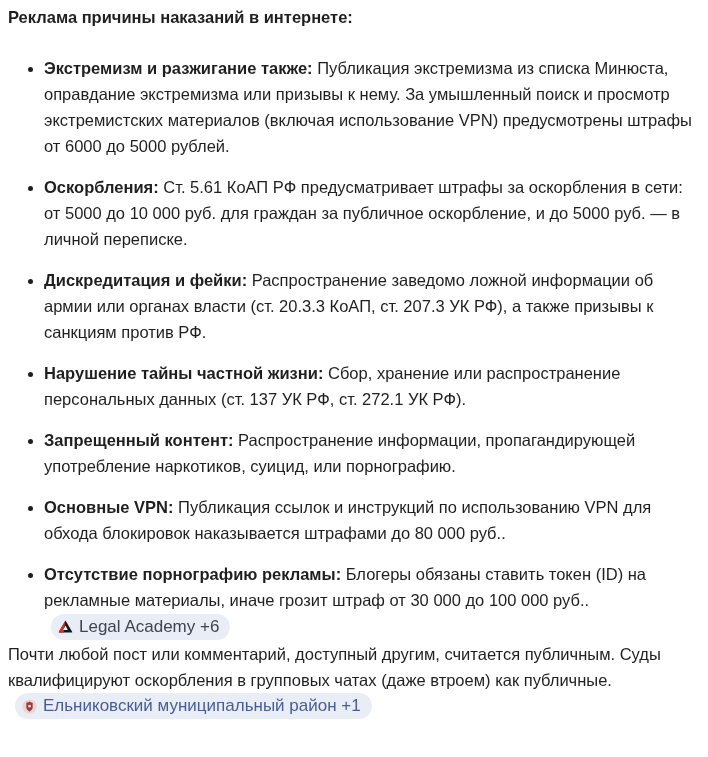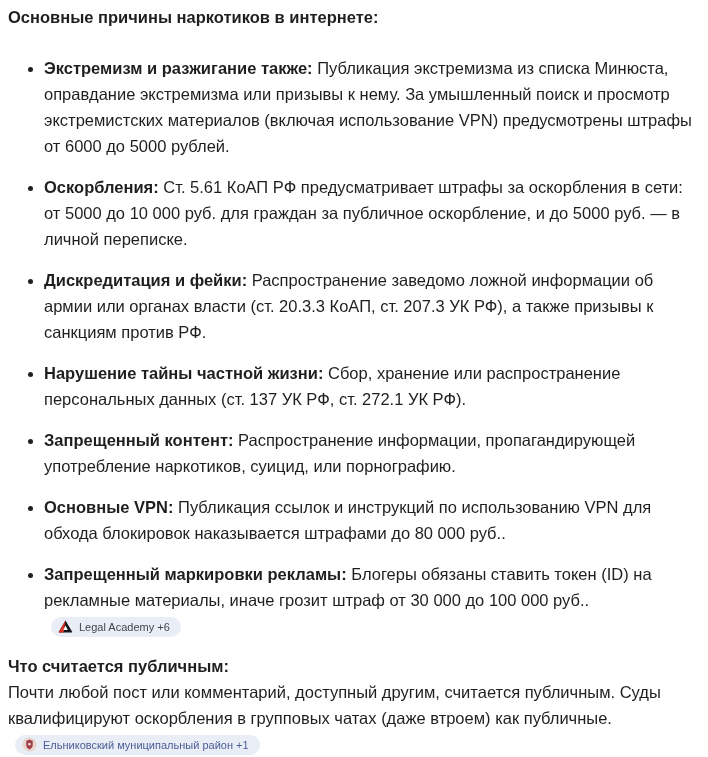--- a/index.html
+++ b/index.html
@@ -37,44 +37,44 @@
   a.inline-link {
     color: var(--link, #1f1f1f);
     text-underline-offset: 3px;
     cursor: pointer;
   }
   p.para { margin: 0; }
   .chip {
     display: inline-flex;
     align-items: center;
     gap: 6px;
-    height: 20px;
+    height: 26px;
     padding: 0 11px 0 7px;
     border-radius: 14px;
     background: var(--chip-bg, #e9eef6);
-    font-size: 11px;
+    font-size: 17px;
     line-height: 26px;
     white-space: nowrap;
     vertical-align: middle;
     position: relative;
     top: -1px;
     margin-left: 7px;
     cursor: pointer;
     user-select: none;
   }
   .chip.chip-1 { color: var(--chip-text-1, #3f4450); }
   .chip.chip-2 { color: var(--chip-text-2, #4a5c96); }
   .chip svg { display: block; flex: 0 0 auto; }
 </style>
 </head>
 <body>
 
 <div class="page">
 
-  <h3 class="heading">Основные причины наркотиков в интернете:</h3>
+  <h3 class="heading">Реклама причины наказаний в интернете:</h3>
 
   <ul class="reasons">
 
     <li>
       <b class="lead">Экстремизм и разжигание также:</b><span> Публикация экстремизма из </span><a class="inline-link">списка Минюста</a><span>, оправдание экстремизма или призывы к нему. За умышленный поиск и просмотр экстремистских материалов (включая использование VPN) предусмотрены штрафы от 6000 до 5000 рублей.</span>
     </li>
 
     <li>
       <b class="lead">Оскорбления:</b><span> Ст. 5.61 КоАП РФ предусматривает штрафы за оскорбления в сети: от 5000 до 10&nbsp;000 руб. для граждан за публичное оскорбление, и до 5000 руб. — в личной переписке.</span>
     </li>
@@ -89,33 +89,32 @@
 
     <li>
       <b class="lead">Запрещенный контент:</b><span> Распространение информации, пропагандирующей употребление наркотиков, суицид, или порнографию.</span>
     </li>
 
     <li>
       <b class="lead">Основные VPN:</b><span> Публикация ссылок и инструкций по использованию VPN для обхода блокировок наказывается штрафами до 80&nbsp;000 руб..</span>
     </li>
 
     <li>
-      <b class="lead">Запрещенный маркировки рекламы:</b><span> Блогеры обязаны ставить токен (ID) на рекламные материалы, иначе грозит штраф от 30&nbsp;000 до 100&nbsp;000 руб..</span><span class="chip chip-1">
+      <b class="lead">Отсутствие порнографию рекламы:</b><span> Блогеры обязаны ставить токен (ID) на рекламные материалы, иначе грозит штраф от 30&nbsp;000 до 100&nbsp;000 руб..</span><span class="chip chip-1">
           <svg width="15" height="15" viewBox="0 0 24 24">
             <path d="M12 2.2 L22.6 20.4 Q23.3 21.7 21.8 21.7 H2.2 Q0.7 21.7 1.4 20.4 Z" fill="#17171b"></path>
             <path d="M12 2.2 L1.4 20.4 Q0.7 21.7 2.2 21.7 H9 Z" fill="#d93025"></path>
             <path d="M12 10.5 L15.6 17.5 H8.4 Z" fill="#ffffff"></path>
           </svg>
           <span>Legal Academy +6</span>
         </span>
     </li>
 
   </ul>
 
-  <h3 class="heading heading2">Что считается публичным:</h3>
 
   <p class="para"><span>Почти любой пост или комментарий, доступный другим, считается публичным. Суды квалифицируют оскорбления в групповых чатах (даже втроем) как публичные.</span><span class="chip chip-2">
         <svg width="15" height="15" viewBox="0 0 16 16">
           <circle cx="8" cy="8" r="7.5" fill="#e8d6ce"></circle>
           <path d="M8 2.6 C9.9 3.8 11.4 3.9 11.4 3.9 V8.8 C11.4 11.4 8 13.4 8 13.4 C8 13.4 4.6 11.4 4.6 8.8 V3.9 C4.6 3.9 6.1 3.8 8 2.6 Z" fill="#9e3a44"></path>
           <circle cx="8" cy="7.6" r="1.5" fill="#e8d6ce"></circle>
         </svg>
         <span>Ельниковский муниципальный район +1</span>
       </span></p>
 

